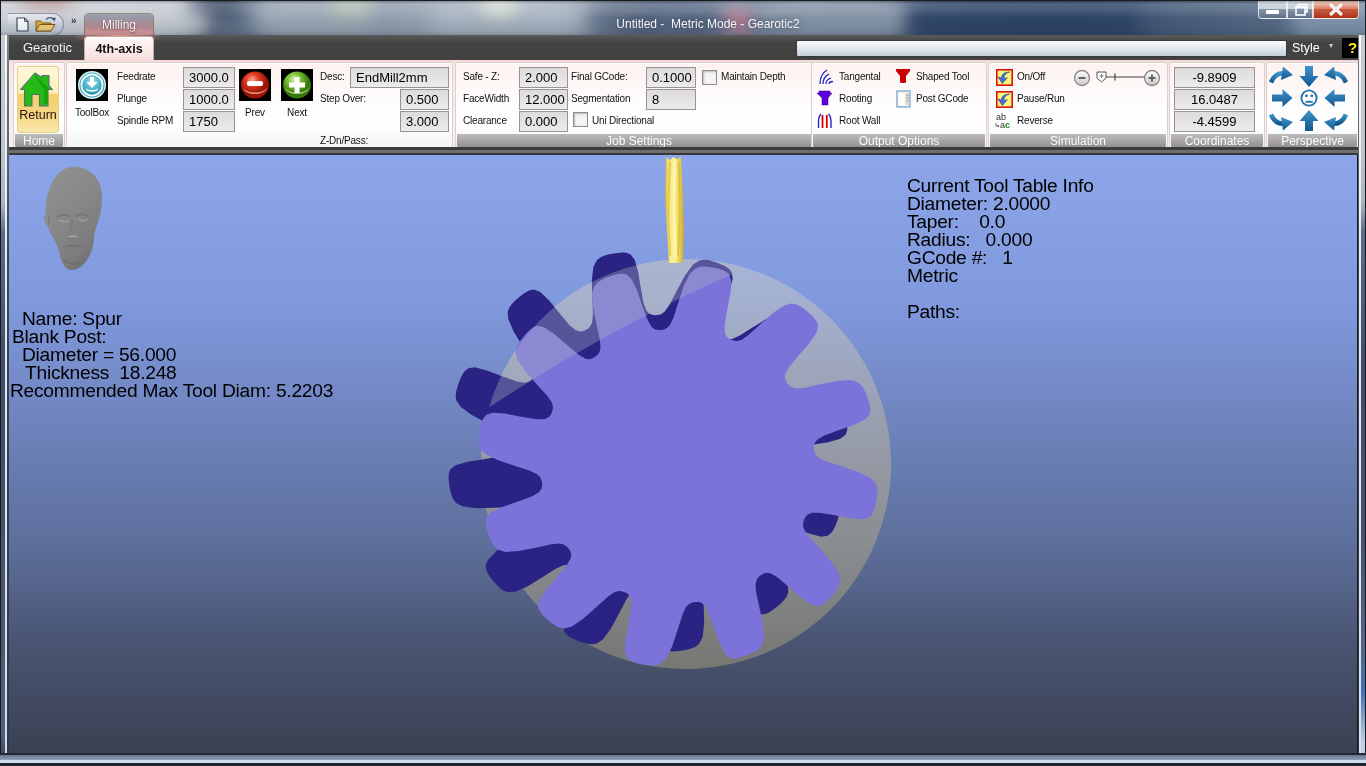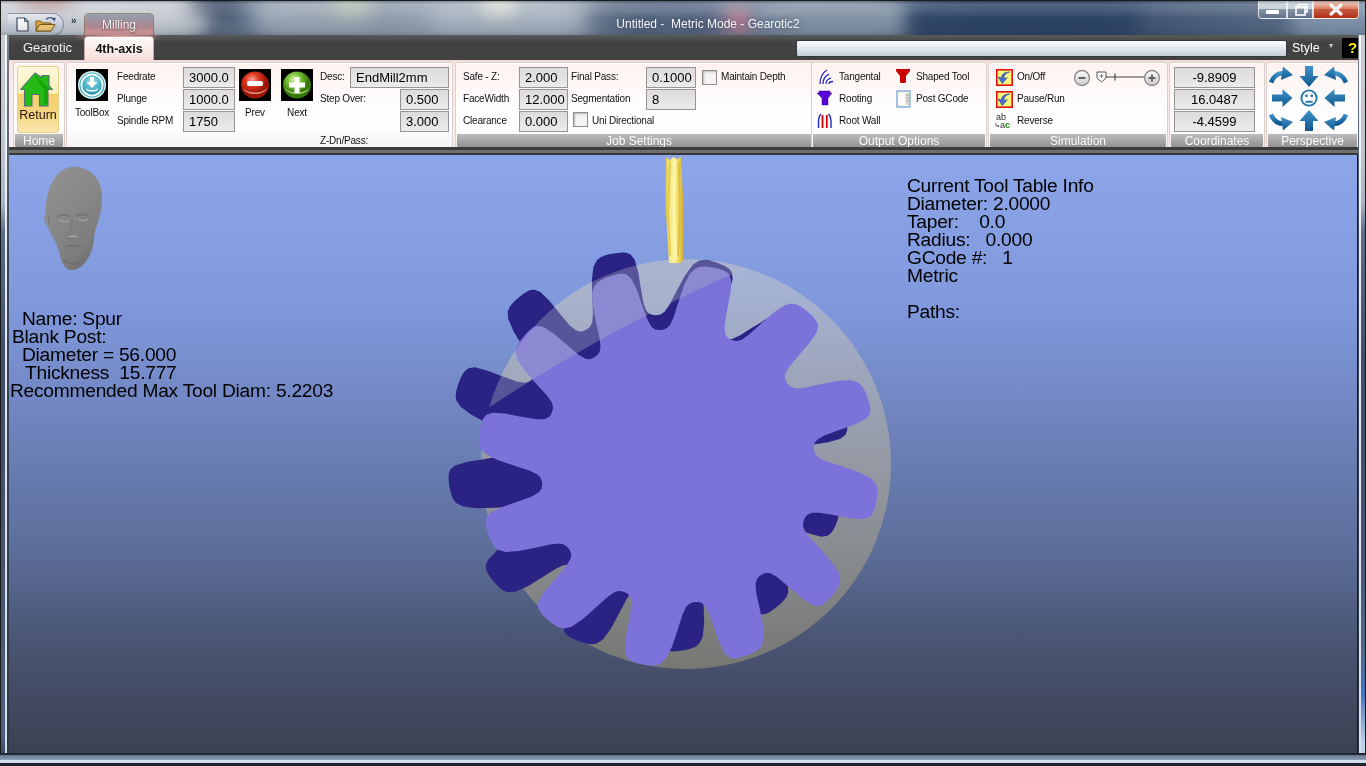--- a/index.html
+++ b/index.html
@@ -182,21 +182,21 @@
       <div class="fld" style="left:333px;top:48px;width:42px;">3.000</div>
     </div>
 
     <div class="group" style="left:454px;width:354px;padding-left:12px;">
       <div class="rlb" style="left:7px;top:8px;">Safe - Z:</div>
       <div class="rlb" style="left:7px;top:30px;">FaceWidth</div>
       <div class="rlb" style="left:7px;top:52px;">Clearance</div>
       <div class="fld" style="left:63px;top:4px;width:42px;">2.000</div>
       <div class="fld" style="left:63px;top:26px;width:42px;">12.000</div>
       <div class="fld" style="left:63px;top:48px;width:42px;">0.000</div>
-      <div class="rlb" style="left:115px;top:8px;">Final Pass:</div>
+      <div class="rlb" style="left:115px;top:8px;">Final GCode:</div>
       <div class="rlb" style="left:115px;top:30px;">Segmentation</div>
       <div class="fld" style="left:190px;top:4px;width:43px;">0.1000</div>
       <div class="fld" style="left:190px;top:26px;width:43px;">8</div>
       <div class="cb" style="left:117px;top:49px;"></div>
       <div class="rlb" style="left:136px;top:52px;">Uni Directional</div>
       <div class="cb" style="left:246px;top:7px;"></div>
       <div class="rlb" style="left:265px;top:8px;">Maintain Depth</div>
       <div class="glabel">Job Settings</div>
     </div>
 
@@ -373,21 +373,21 @@
       <path d="M41 54 C45 56 49 56 51 54" stroke="#9e9e9e" stroke-width="1.5" fill="none"></path>
       <path d="M35 54 C35 61 33 67 31 72 C33 75 37 75 39 73" stroke="#7b7b7b" stroke-width="2" fill="none"></path>
       <path d="M31 72 C34 71 38 71 40 72" stroke="#a2a2a2" stroke-width="1.6" fill="none"></path>
       <path d="M29 82 C33 80 40 80 44 82" stroke="#717171" stroke-width="1.8" fill="none"></path>
       <path d="M31 86 C35 88 41 88 44 86" stroke="#7e7e7e" stroke-width="1.2" fill="none"></path>
       <path d="M26 95 C30 99 38 100 44 97" stroke="#6d6d6d" stroke-width="2" fill="none" opacity=".7"></path>
     </svg>
     <div class="vtext" style="left:13px;top:152px;">Name: Spur</div>
     <div class="vtext" style="left:3px;top:170px;">Blank Post:</div>
     <div class="vtext" style="left:13px;top:188px;">Diameter = 56.000</div>
-    <div class="vtext" style="left:16px;top:206px;">Thickness  15.777</div>
+    <div class="vtext" style="left:16px;top:206px;">Thickness  18.248</div>
     <div class="vtext" style="left:1px;top:224px;">Recommended Max Tool Diam: 5.2203</div>
     <div class="vtext" style="left:898px;top:19px;">Current Tool Table Info</div>
     <div class="vtext" style="left:898px;top:37px;">Diameter: 2.0000</div>
     <div class="vtext" style="left:898px;top:55px;">Taper:    0.0</div>
     <div class="vtext" style="left:898px;top:73px;">Radius:   0.000</div>
     <div class="vtext" style="left:898px;top:91px;">GCode #:   1</div>
     <div class="vtext" style="left:898px;top:109px;">Metric</div>
     <div class="vtext" style="left:898px;top:145px;">Paths:</div>
   </div>
       </div>

